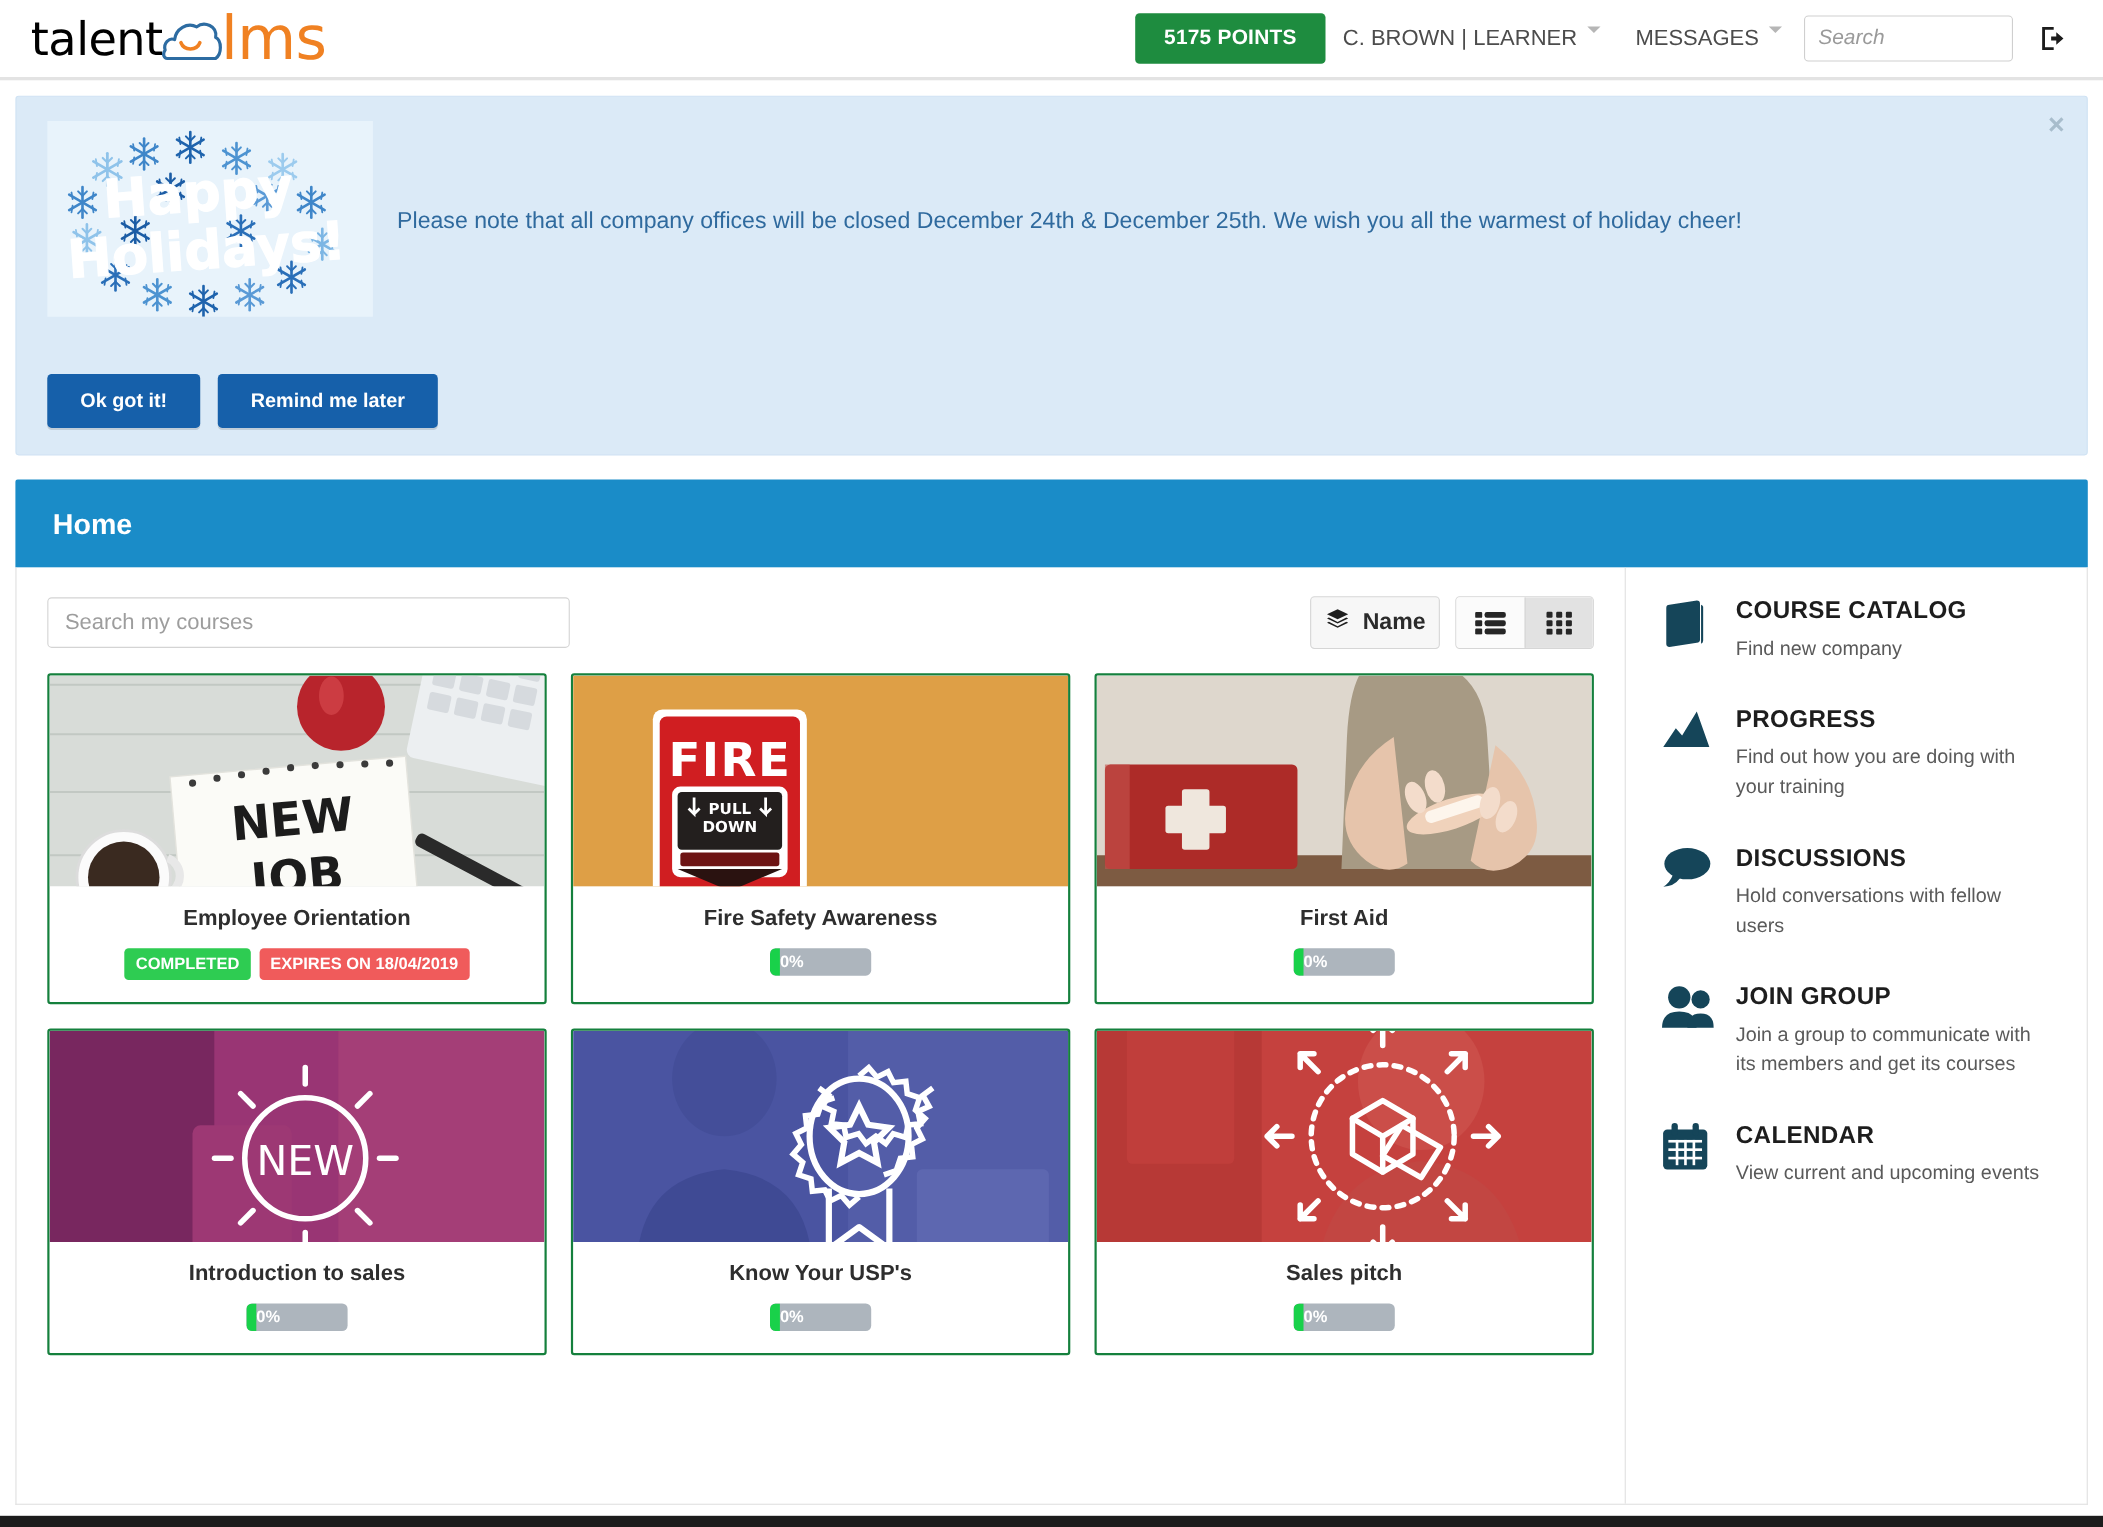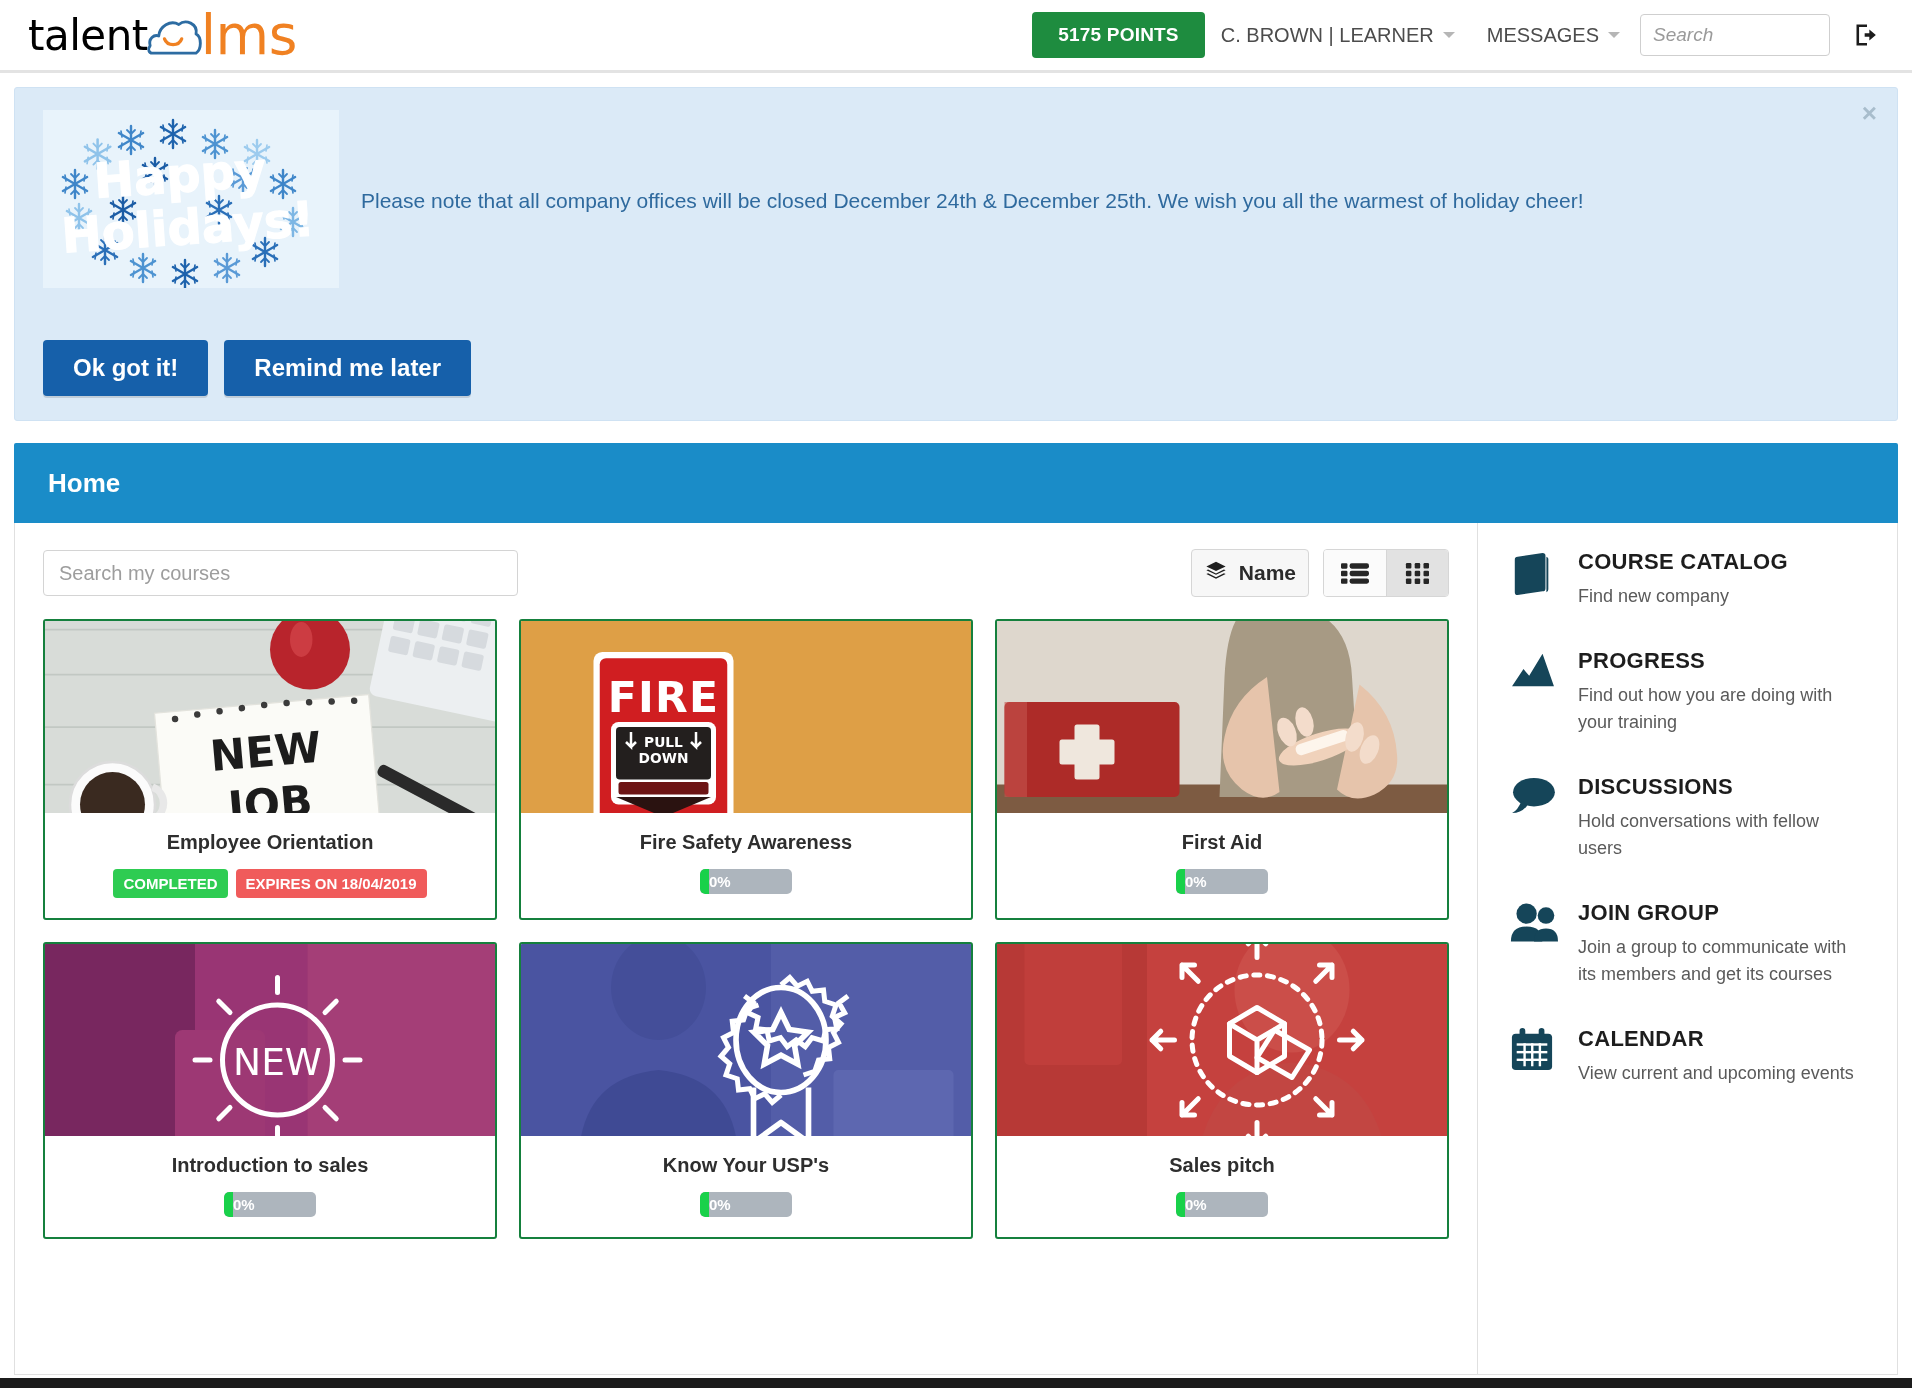--- a/index.html
+++ b/index.html
@@ -41,21 +41,21 @@
     padding: 12px 26px;
     border-radius: 4px;
     letter-spacing: 0.2px;
     white-space: nowrap;
   }
   .hdr-menu {
     color: #4c4c4c;
     font-size: 20px;
     padding: 0 16px;
     display: flex;
-    align-items: center;
+    align-items: flex-start;
     gap: 9px;
     white-space: nowrap;
   }
   .hdr-menu:first-of-type { margin-left: 24px; }
   .caret {
     width: 0; height: 0;
     border-left: 6px solid transparent;
     border-right: 6px solid transparent;
     border-top: 6px solid #b6b6b6;
     display: inline-block;
@@ -111,21 +111,21 @@
     font-size: 21px;
     color: #2f6a9e;
     line-height: 1.45;
     padding-top: 4px;
   }
   .announce-actions { display: flex; gap: 16px; margin-top: 52px; }
   .btn-blue {
     background: #1660aa;
     color: #fff;
     font-weight: bold;
-    font-size: 24px;
+    font-size: 18px;
     border: none;
     border-radius: 4px;
     padding: 14px 30px;
     font-family: "Liberation Sans", sans-serif;
     cursor: pointer;
     box-shadow: 0 2px 0 rgba(0,0,0,.12);
   }
 
   
   .pagebar-wrap { padding: 22px 14px 0 14px; }

